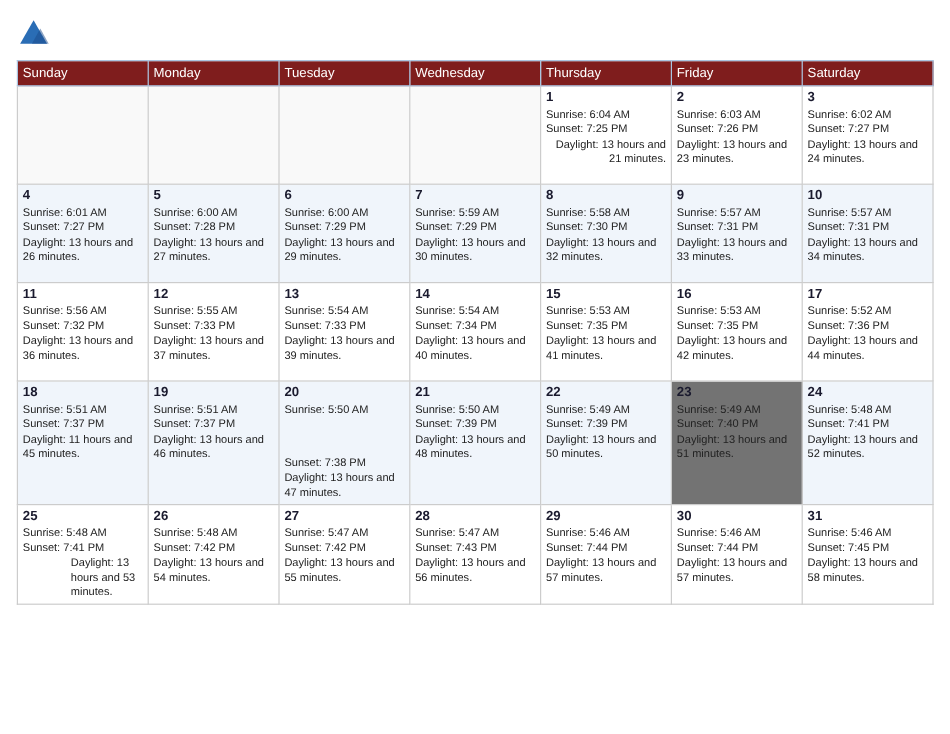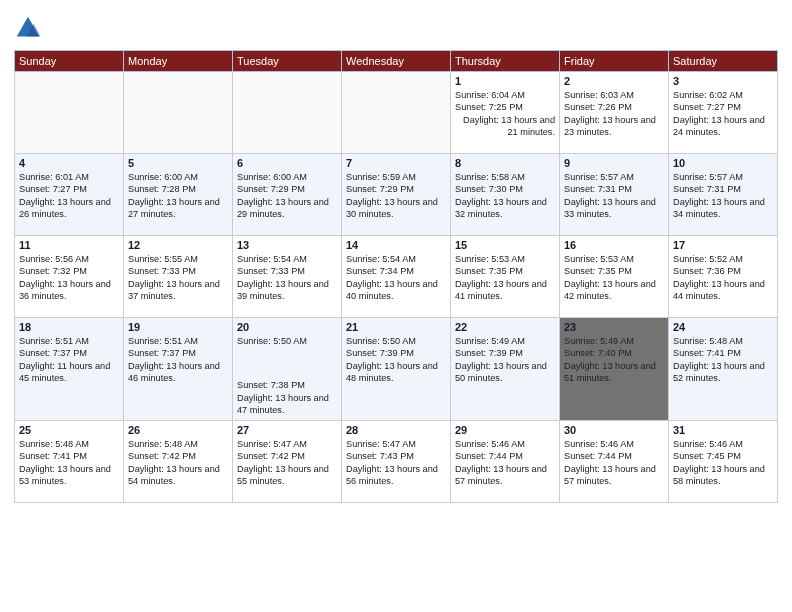--- a/index.html
+++ b/index.html
@@ -284,21 +284,21 @@
             <div style="line-height: 1.35;">Sunrise: 5:48 AM</div>
             <div style="line-height: 1.35;">Sunset: 7:41 PM</div>
             <div style="line-height: 1.35;">Daylight: 13 hours and 52 minutes.</div>
           </td>
         </tr>
         <tr>
           <td>
             <span class="day-num">25</span>
             <div style="line-height: 1.35;">Sunrise: 5:48 AM</div>
             <div style="line-height: 1.35;">Sunset: 7:41 PM</div>
-            <div style="line-height: 1.35;">Daylight: 13 hours and 53 minutes.</div>
+            <div style="line-height: 1.35; margin-left: 40px;">Daylight: 13 hours and 53 minutes.</div>
           </td>
           <td>
             <span class="day-num">26</span>
             <div style="line-height: 1.35;">Sunrise: 5:48 AM</div>
             <div style="line-height: 1.35;">Sunset: 7:42 PM</div>
             <div style="line-height: 1.35;">Daylight: 13 hours and 54 minutes.</div>
           </td>
           <td>
             <span class="day-num">27</span>
             <div style="line-height: 1.35;">Sunrise: 5:47 AM</div>

